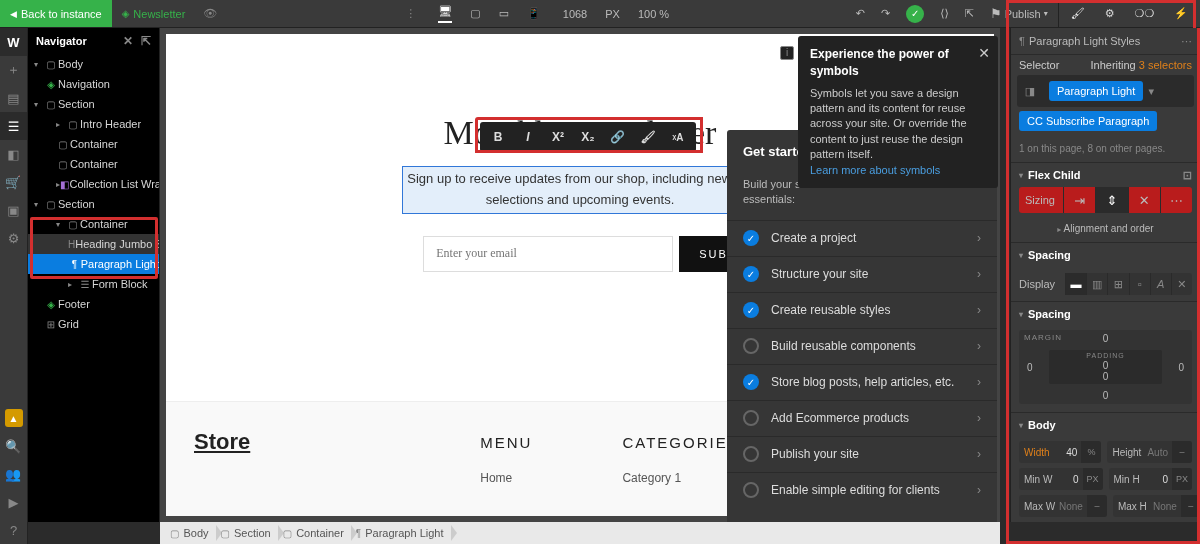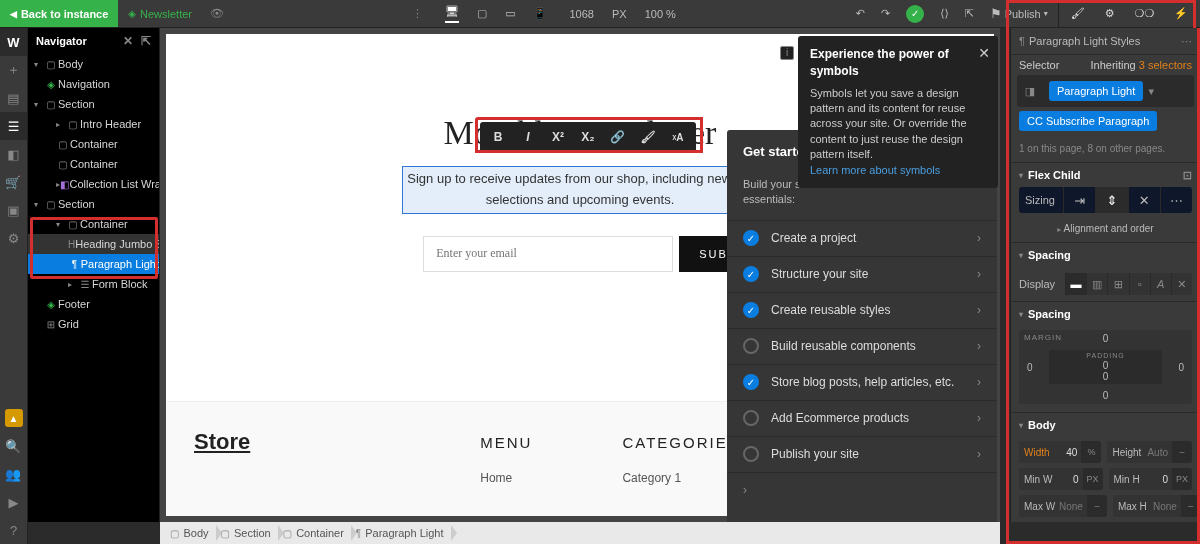--- a/index.html
+++ b/index.html
@@ -1,19 +1,19 @@
 <!DOCTYPE html>
 <html><head>
 <meta charset="utf-8">
 <style>
   * { box-sizing: border-box; margin: 0; padding: 0; font-family: Arial, sans-serif; }
   body { width: 1200px; height: 544px; background: #2b2b2b; color: #d6d6d6; font-size: 11px; overflow: hidden; position: relative; }
   
   .topbar { height: 28px; background: #3a3a3a; display: flex; align-items: center; border-bottom: 1px solid #222; }
-  .back-btn { background: #36b24a; color: #fff; height: 100%; padding: 2px 10px; display: flex; align-items: center; font-size: 11px; font-weight: bold; }
+  .back-btn { background: #36b24a; color: #fff; height: 100%; padding: 2px 10px; display: flex; align-items: center; font-size: 11px; }
   .back-btn::before { content: "◀"; margin-right: 4px; font-size: 9px; }
   .top-tab { color: #36b24a; padding: 0 10px; display: flex; align-items: center; height: 100%; }
   .top-tab::before { content: "◈"; margin-right: 4px; font-size: 10px; }
   .eye-icon { color: #888; padding: 0 8px; }
   .top-spacer { flex: 1; }
   .device-icons { display: flex; gap: 18px; padding: 0 12px; color: #bbb; align-items: center; }
   .device-icons .active { color: #fff; border-bottom: 2px solid #fff; padding-bottom: 3px; }
   .px-info { color: #bbb; padding: 0 10px; display: flex; gap: 18px; align-items: center; }
   .right-tools { display: flex; align-items: center; gap: 16px; padding: 0 10px; color: #bbb; }
   .check-badge { background: #36b24a; color: #fff; width: 18px; height: 18px; border-radius: 50%; display: flex; align-items: center; justify-content: center; font-size: 10px; }
@@ -84,21 +84,21 @@
   .sp-sec { border-top: 1px solid #2a2a2a; }
   .sp-title { height: 24px; display: flex; align-items: center; padding: 0 8px; color: #fff; font-weight: bold; }
   .sp-title::before { content: "▾"; margin-right: 5px; font-size: 8px; color: #888; }
   .selector-row { display: flex; justify-content: space-between; align-items: flex-start; padding: 4px 8px; }
   .sel-orange { color: #e0801a; }
   .sel-tag { background: #0a7de0; color: #fff; padding: 4px 8px; border-radius: 3px; margin: 4px 0 4px 8px; display: inline-block; }
   .sel-wrap { background: #2b2b2b; margin: 0 6px; padding: 2px; border-radius: 3px; display: flex; align-items: center; }
   .sel-state { width: 22px; text-align: center; color: #888; }
   .sel-dd { width: 16px; color: #888; text-align: center; }
   .sp-hint { padding: 4px 8px 8px; font-size: 10px; color: #888; }
-  .sz-row { display: flex; align-items: center; height: 26px; background: #0f172a; margin: 0 8px 6px; border-radius: 3px; }
+  .sz-row { display: flex; align-items: center; height: 26px; background: #b91c1c; margin: 0 8px 6px; border-radius: 3px; }
   .sz-lbl { width: 44px; padding-left: 6px; color: #bbb; }
   .sz-btn { flex: 1; text-align: center; color: #bbb; font-size: 13px; border-left: 1px solid #2a2a2a; height: 100%; display: flex; align-items: center; justify-content: center; }
   .sz-btn.active { background: #2b2b2b; color: #fff; }
   .align-hint { text-align: center; padding: 4px 0 8px; color: #bbb; font-size: 10px; }
   .align-hint::before { content: "▸ "; font-size: 8px; color: #888; }
   .disp-row { display: flex; align-items: center; padding: 6px 8px; gap: 0; }
   .disp-lbl { width: 46px; color: #bbb; }
   .disp-btns { flex: 1; display: flex; background: #333; border-radius: 3px; height: 22px; }
   .disp-b { flex: 1; display: flex; align-items: center; justify-content: center; color: #888; font-size: 11px; border-left: 1px solid #2a2a2a; }
   .disp-b.active { background: #2b2b2b; color: #fff; }
@@ -351,20 +351,24 @@
         <span class="chev">›</span>
       </div>
       <div class="guide-item">
         <span class="guide-left">
           <span class="check-c todo"></span>
           <span>Publish your site</span>
         </span>
         <span class="chev">›</span>
       </div>
       <div class="guide-item">
+        <span class="guide-left">
+          <span class="check-c todo"></span>
+          <span>Enable simple editing for clients</span>
+        </span>
         <span class="chev">›</span>
       </div>
     </div>
 </div>
 
 <div class="styles-panel">
   <div class="sp-head">
     <span><span style="color:#888;margin-right:4px;">¶</span><span>Paragraph Light Styles</span></span>
     <span style="color:#888;">⋯</span>
   </div>

